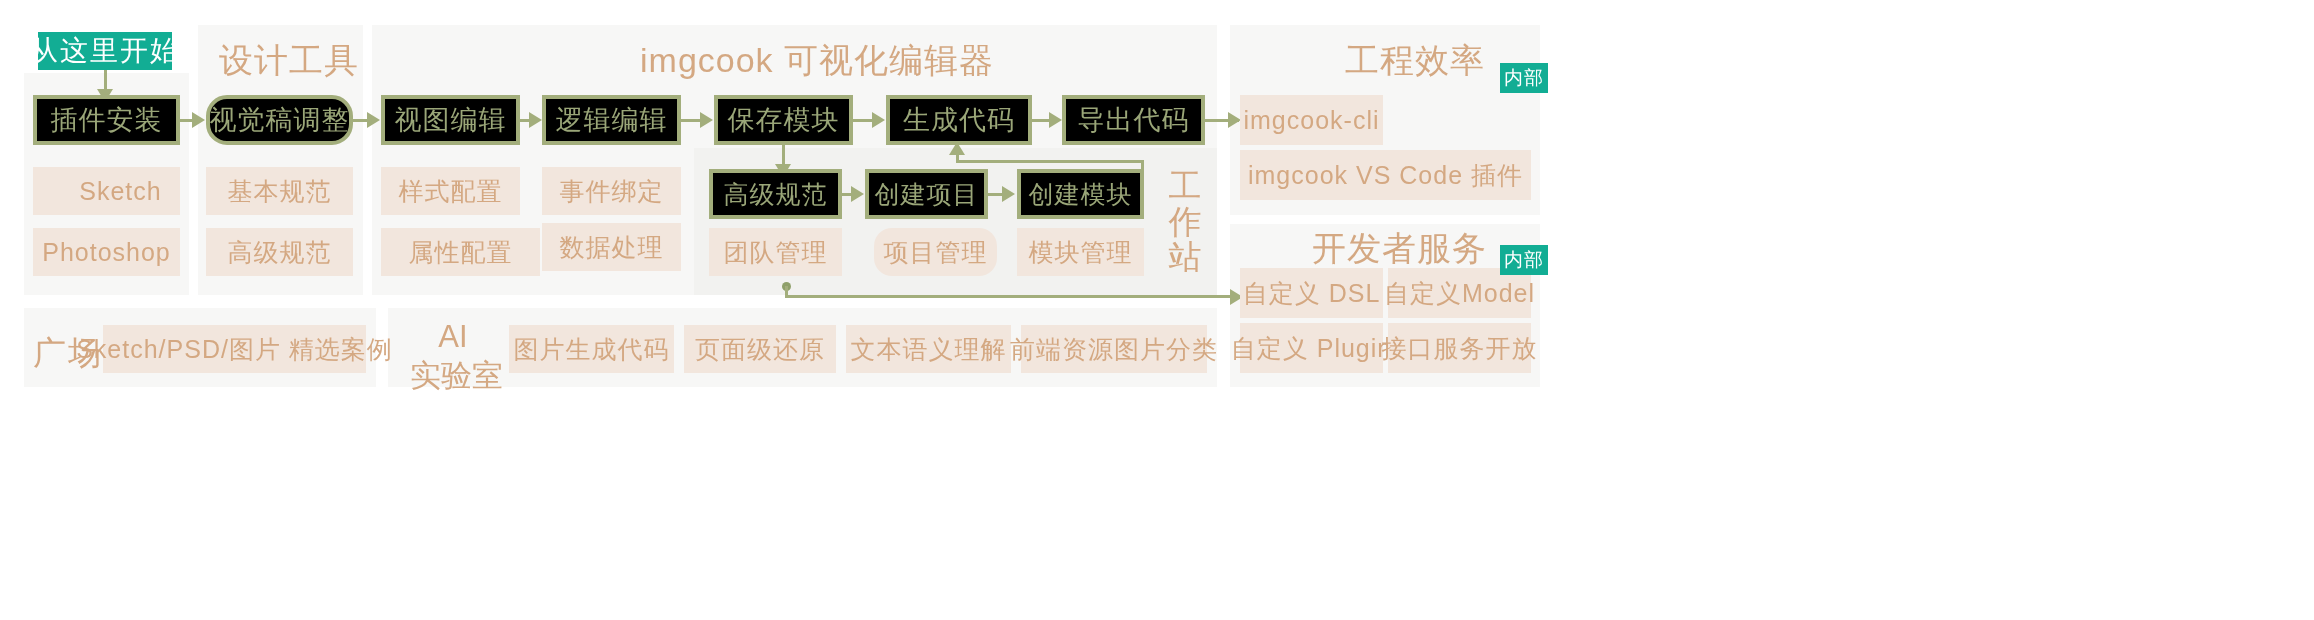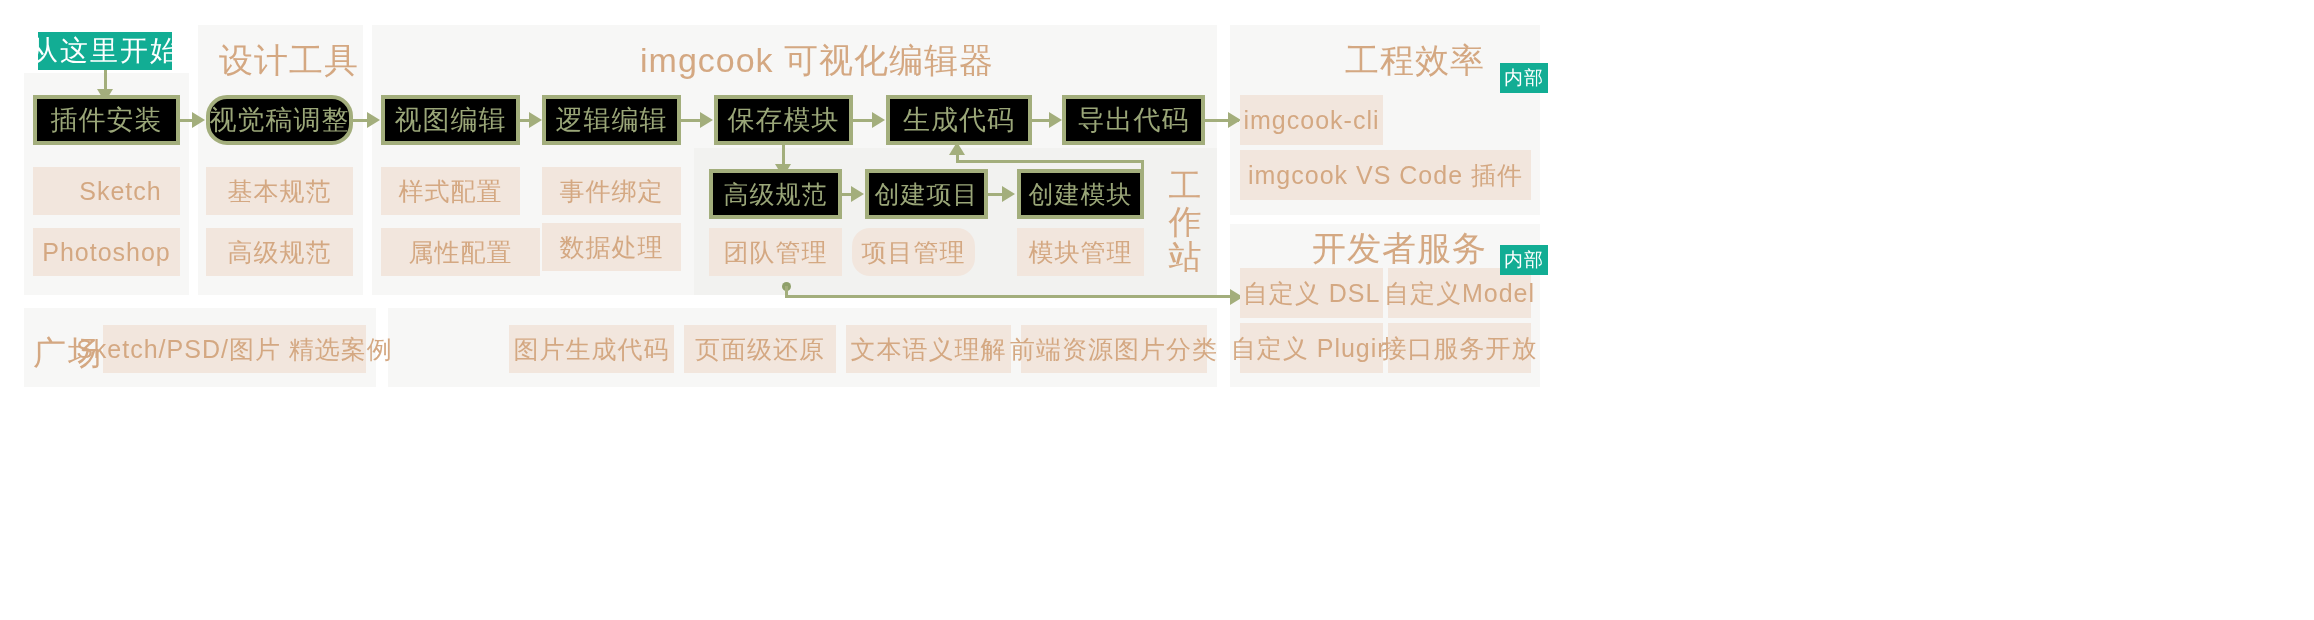--- a/index.html
+++ b/index.html
@@ -147,20 +147,24 @@
   <div class="panel" style="left:1230px;top:25px;width:310px;height:190px;"></div>
   <div class="panel-title" style="left:1345px;top:43px;">工程效率</div>
 
   <div class="panel" style="left:1230px;top:224px;width:310px;height:163px;"></div>
   <div class="panel-title" style="left:1312px;top:231px;">开发者服务</div>
 
   <div class="panel" style="left:24px;top:308px;width:352px;height:79px;"></div>
   <div class="sq-label" style="left:33px;top:331px;">广场</div>
 
   <div class="panel" style="left:388px;top:308px;width:829px;height:79px;"></div>
+  <div class="ai-label" style="left:410px;top:318px;width:86px;">
+    <div>AI</div>
+    <div>实验室</div>
+  </div>
 
   <div class="badge start-badge" style="left:38px;top:32px;width:134px;height:38px;">从这里开始</div>
 
   <div class="line-v" style="left:104px;top:70px;height:22px;"></div>
   <div class="arrow-d" style="left:97px;top:89px;"></div>
 
   <div class="flow-box" style="left:33px;top:95px;width:147px;height:50px;">插件安装</div>
 
   <div class="flow-box" style="left:206px;top:95px;width:147px;height:50px;border-radius:21px;">视觉稿调整</div>
 
@@ -221,21 +225,21 @@
   <div class="tag" style="left:206px;top:167px;width:147px;height:48px;">基本规范</div>
   <div class="tag" style="left:206px;top:228px;width:147px;height:48px;">高级规范</div>
 
   <div class="tag" style="left:381px;top:167px;width:139px;height:48px;">样式配置</div>
   <div class="tag" style="left:381px;top:228px;width:159px;height:48px;">属性配置</div>
 
   <div class="tag" style="left:542px;top:167px;width:139px;height:48px;">事件绑定</div>
   <div class="tag" style="left:542px;top:223px;width:139px;height:48px;">数据处理</div>
 
   <div class="tag" style="left:709px;top:228px;width:133px;height:48px;">团队管理</div>
-  <div class="tag" style="left:852px;top:228px;width:123px;height:48px;border-radius:18px;">项目管理</div>
+  <div class="tag" style="left:874px;top:228px;width:123px;height:48px;border-radius:18px;">项目管理</div>
   <div class="tag" style="left:1017px;top:228px;width:127px;height:48px;">模块管理</div>
 
   <div class="dot" style="left:782px;top:282px;"></div>
   <div class="line-v" style="left:785px;top:286px;height:12px;"></div>
   <div class="line-h" style="left:785px;top:295px;width:451px;"></div>
   <div class="arrow-r" style="left:1230px;top:289px;"></div>
 
   <div class="tag" style="left:1240px;top:95px;width:143px;height:50px;">imgcook-cli</div>
   <div class="tag" style="left:1240px;top:150px;width:291px;height:50px;">imgcook VS Code 插件</div>
   <div class="badge internal-badge" style="left:1500px;top:63px;width:48px;height:30px;">内部</div>

